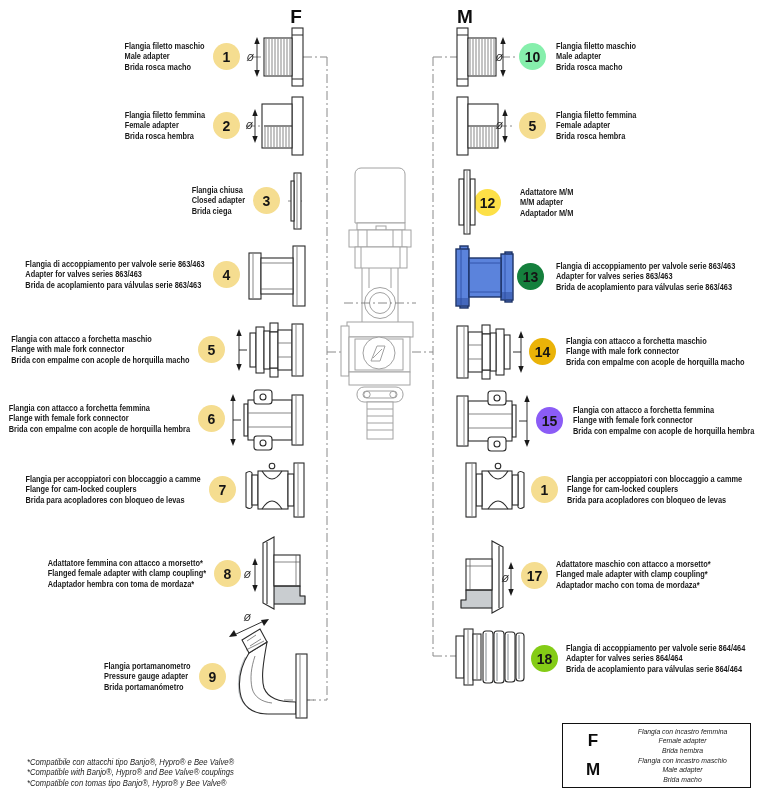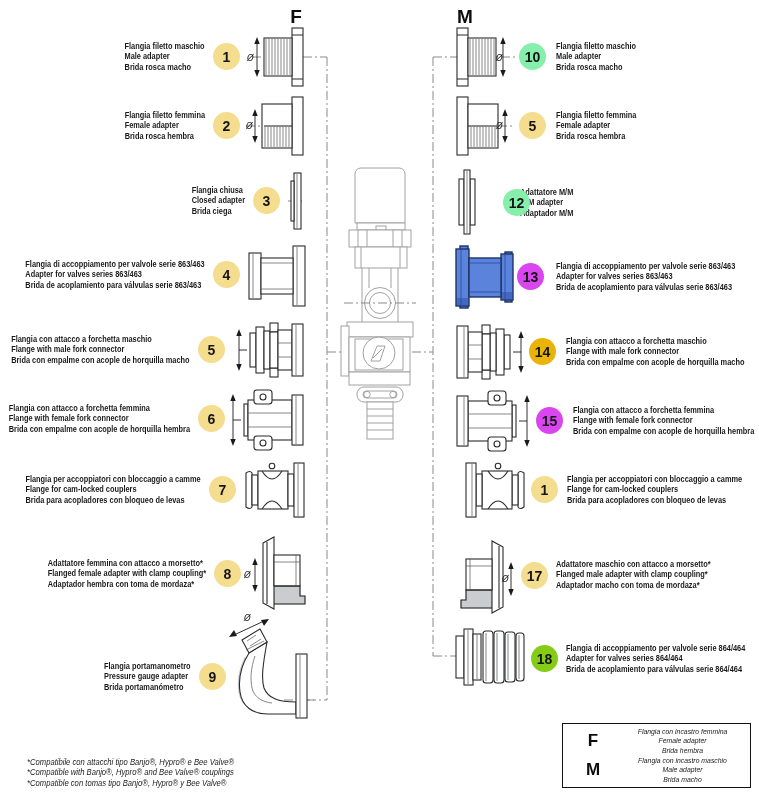--- a/index.html
+++ b/index.html
@@ -330,36 +330,36 @@
       <text class="dia" x="44" y="34">Ø</text>
     </svg>
   </div>
 
   <div>
     <div class="desc dr" style="left:520px;top:187px">
       <div>Adattatore M/M</div>
       <div>M/M adapter</div>
       <div>Adaptador M/M</div>
     </div>
-    <div class="badge" style="left:503px;top:189px;background:#86efac">12</div>
+    <div class="badge" style="left:474px;top:189px;background:#fde047">12</div>
     <svg class="abs" style="left:456px;top:167px" width="22" height="70">
       <rect class="fw" x="3" y="12" width="5" height="46"></rect>
       <rect class="fw" x="14" y="12" width="5" height="46"></rect>
       <rect class="fw" x="8" y="3" width="6" height="64"></rect>
       <path class="tn" d="M11,4 V66"></path>
     </svg>
   </div>
 
   <div>
     <div class="desc dr" style="left:556px;top:261px">
       <div>Flangia di accoppiamento per valvole serie 863/463</div>
       <div>Adapter for valves series 863/463</div>
       <div>Brida de acoplamiento para válvulas serie 863/463</div>
     </div>
-    <div class="badge" style="left:517px;top:263px;background:#d946ef">13</div>
+    <div class="badge" style="left:517px;top:263px;background:#15803d">13</div>
     <svg class="abs" style="left:452px;top:245px" width="64" height="64">
       <rect class="bl" x="8" y="1" width="8" height="8"></rect>
       <rect class="bl" x="8" y="55" width="8" height="8"></rect>
       <rect class="bl" x="53" y="7" width="7" height="7"></rect>
       <rect class="bl" x="53" y="50" width="7" height="7"></rect>
       <rect class="bl" x="4" y="4" width="13" height="57"></rect>
       <rect class="bl" x="49" y="9" width="12" height="46"></rect>
       <rect class="bl" x="17" y="13" width="32" height="39"></rect>
       <rect class="bshade" x="5" y="53" width="11" height="7"></rect>
       <rect class="bshade" x="50" y="47" width="10" height="7"></rect>
@@ -395,21 +395,21 @@
       </g>
     </svg>
   </div>
 
   <div>
     <div class="desc dr" style="left:573px;top:405px">
       <div>Flangia con attacco a forchetta femmina</div>
       <div>Flange with female fork connector</div>
       <div>Brida con empalme con acople de horquilla hembra</div>
     </div>
-    <div class="badge" style="left:536px;top:407px;background:#d946ef">15</div>
+    <div class="badge" style="left:536px;top:407px;background:#8b5cf6">15</div>
     <svg class="abs" style="left:452px;top:390px" width="80" height="62">
       <g transform="translate(80,0) scale(-1,1)">
         <g class="dim">
             <line x1="5" y1="9" x2="5" y2="53"></line>
             <line x1="5" y1="31" x2="13" y2="31"></line>
           </g>
         <polygon class="ah" points="5,5 2.3,12 7.7,12"></polygon>
           <polygon class="ah" points="5,57 2.3,50 7.7,50"></polygon>
         <rect class="sh" x="65" y="50" width="9" height="6"></rect>
         <rect class="fw" x="16" y="15" width="4" height="32"></rect>

